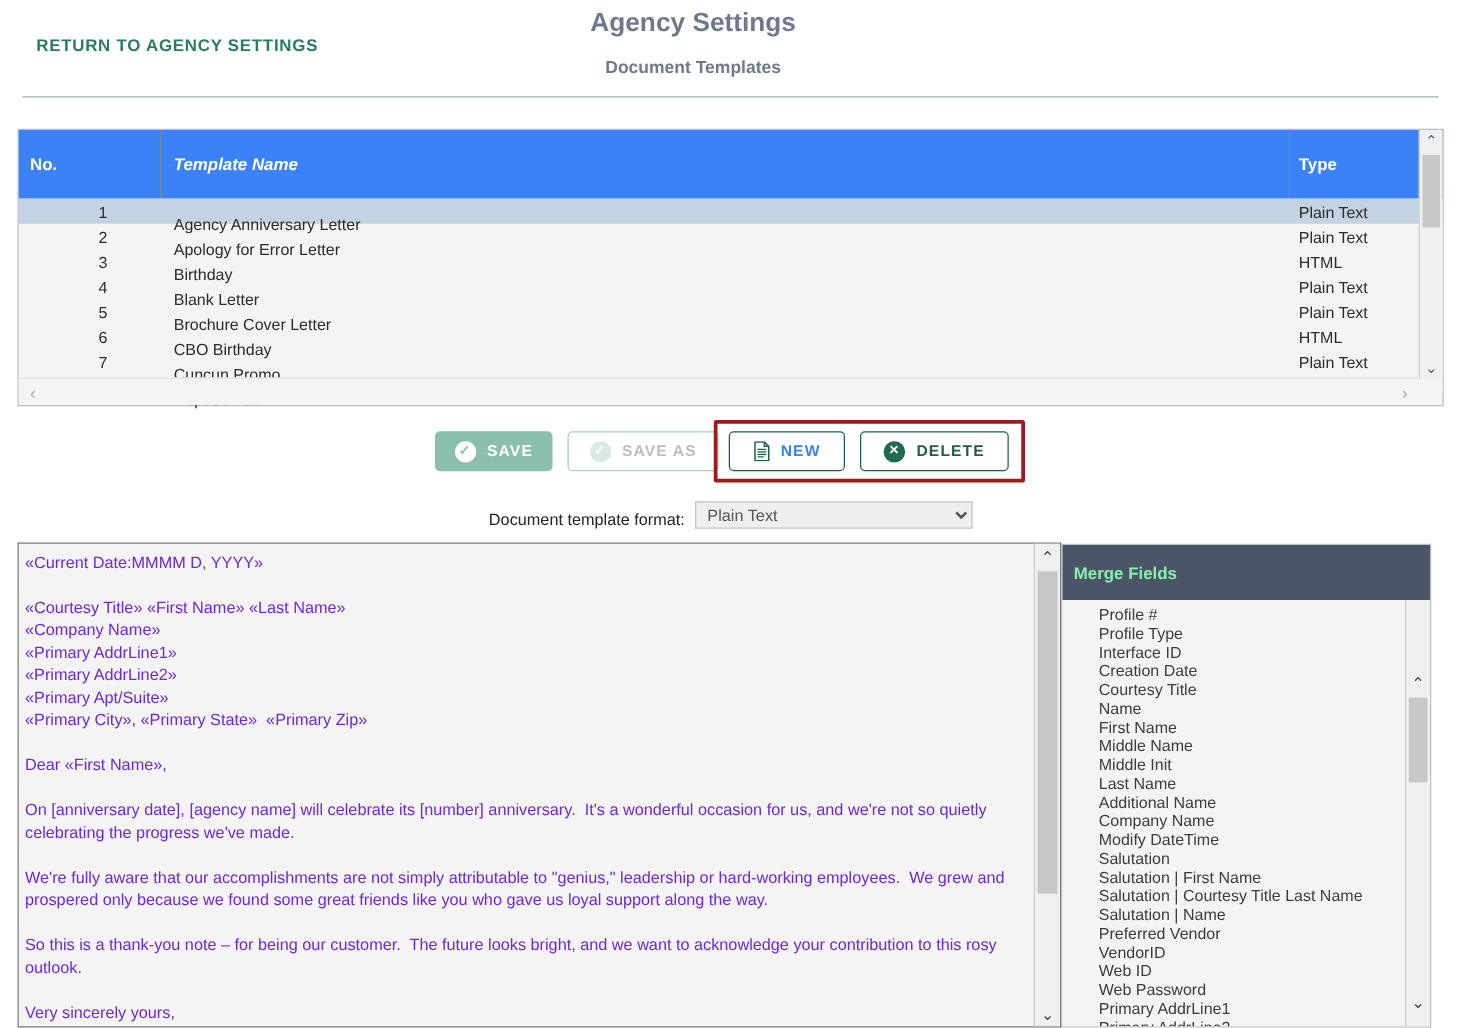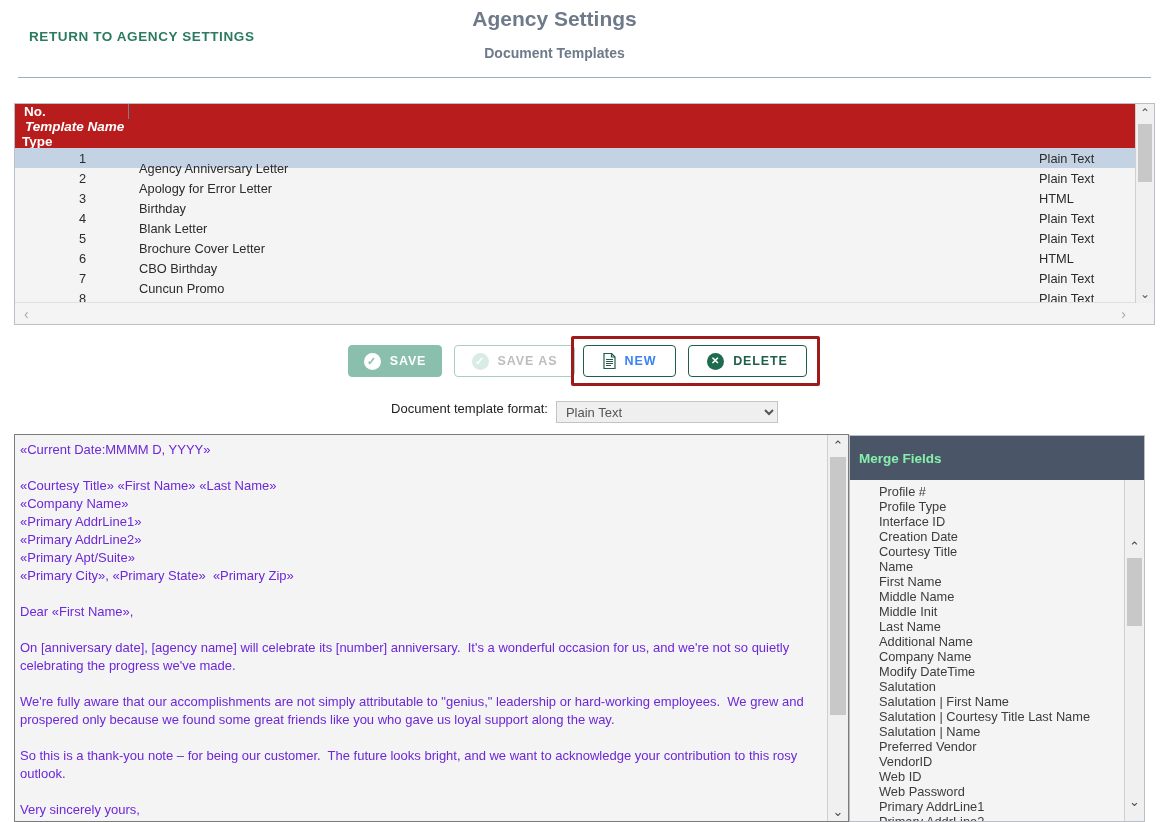--- a/index.html
+++ b/index.html
@@ -33,21 +33,21 @@
     border-top: 1px solid #9fb0c0; height: 0;
   }
 
   
   .grid-wrap {
     position: absolute; left: 14px; top: 103px;
     width: 1141px; height: 222px;
     border: 1px solid #b9bfc6; background: #f4f4f4;
   }
   .grid-head {
-    display: flex; height: 44px; background: #b91c1c; color: #ffffff; flex-direction: column;
+    display: flex; height: 55px; background: #3b82f6; color: #ffffff;
   }
   .grid-head .cell {
     font-size: 13.5px; font-weight: bold; display: flex; align-items: center;
     padding: 0 12px;
   }
   .col-no { width: 114px; justify-content: flex-start; border-right: 1px solid #78828f; }
   .col-name { flex: 1; border-right: 1px solid #78828f; }
   .col-type { width: 122px; }
   .grid-head .col-no { padding-left: 9px; }
   .grid-head .col-name { padding-left: 10px; font-style: italic; }
@@ -118,21 +118,21 @@
   .highlight-box {
     position: absolute; left: 571px; top: 336px;
     width: 249px; height: 50px;
     border: 3px solid #9e1b1b; border-radius: 2px;
     pointer-events: none;
   }
 
   
   .format-row {
     position: absolute; left: 0; top: 401px; width: 100%;
-    display: flex; justify-content: center; align-items: flex-start; gap: 8px;
+    display: flex; justify-content: center; align-items: flex-end; gap: 8px;
   }
   .format-label { font-size: 13px; color: #222; }
   .format-select {
     width: 222px; height: 22px; font-size: 13px; color: #555;
     background: #efefef; border: 1px solid #c4c4c4;
     font-family: "Liberation Sans", sans-serif;
     padding-left: 5px;
   }
 
   

